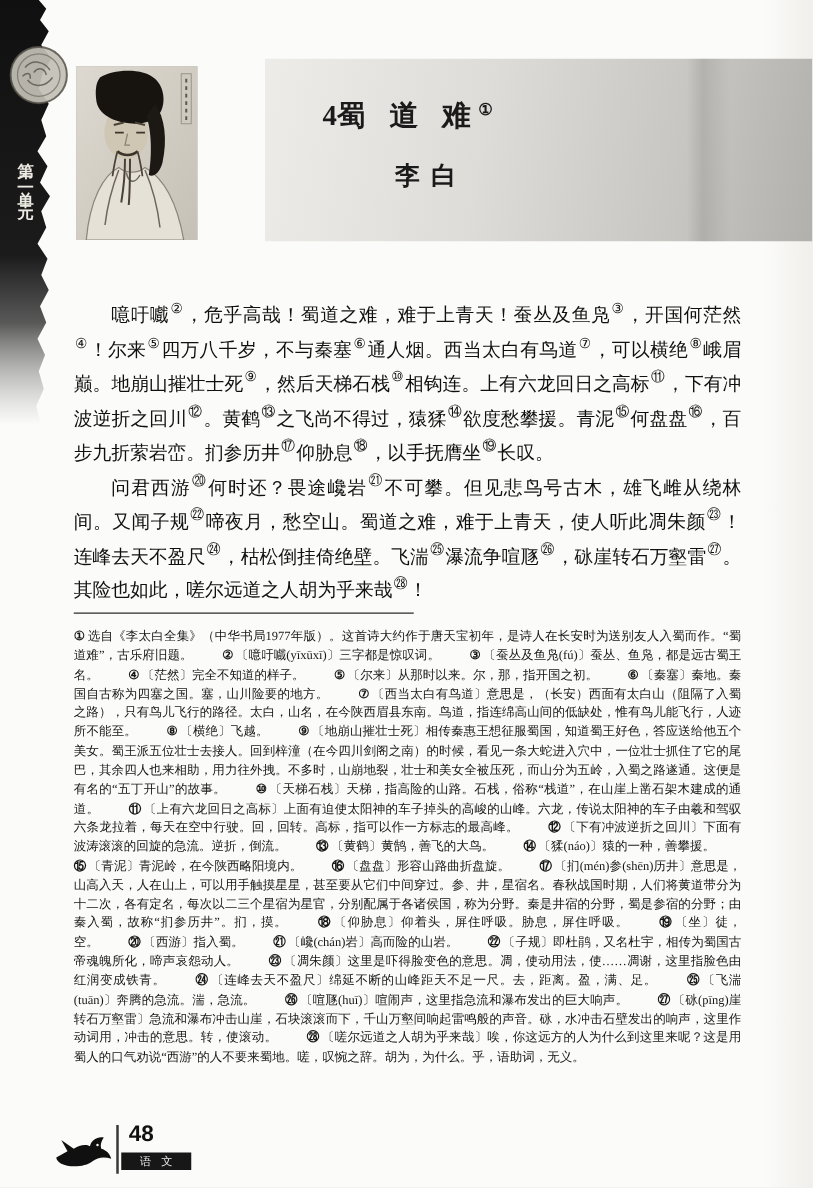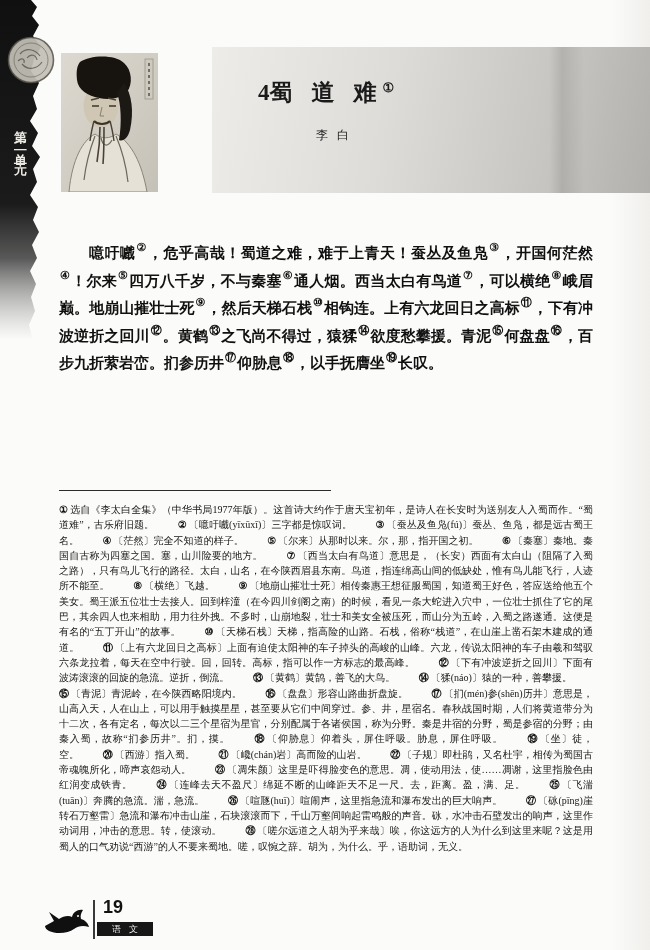--- a/index.html
+++ b/index.html
@@ -30,27 +30,27 @@
   .title-band{
     position:absolute;left:212px;top:47px;width:438px;height:146px;
     background:
       linear-gradient(to right, rgba(0,0,0,0) 77%, rgba(60,60,60,.14) 80%, rgba(0,0,0,0) 85%),
       linear-gradient(100deg,#eeece8 0%,#dedcd8 40%,#c6c4c0 78%,#b2b0ac 100%);
   }
   .lesson-title{display:flex;align-items:baseline;padding:30px 0 0 46px;color:#1a1a1a;}
   .t-num{font-size:23px;font-weight:bold;}
   .t-title{font-size:23px;font-weight:bold;letter-spacing:19px;white-space:nowrap;}
   .t-sup{font-size:13px;font-weight:bold;margin-left:-13px;position:relative;top:-8px;}
-  .author{margin:19px 0 0 104px;font-size:12px;font-weight:normal;letter-spacing:9px;color:#1a1a1a;}
+  .author{margin:19px 0 0 104px;font-size:20px;font-weight:bold;letter-spacing:9px;color:#1a1a1a;}
   
   .poem{
     position:absolute;left:59px;top:240px;width:534px;
     font-size:15px;line-height:27.5px;text-align:justify;color:#101010;
   }
-  .poem-p{margin:0;text-indent:2em;font-weight:bold;}
+  .poem-p{margin:0;text-indent:2em;}
   .ann{font-size:11px;line-height:0;position:relative;top:-1px;margin:0 1px;}
   
   .fn-rule{position:absolute;left:59px;top:490px;width:272px;height:0;border-top:1.5px solid #2c2c2c;}
   .footnotes{
     position:absolute;left:59px;top:502px;width:534px;
     font-size:10px;line-height:15.3px;text-align:justify;color:#161616;
   }
   .fn{margin-right:2.1em;}
   .fn-num{font-weight:bold;margin-right:2px;}
   
@@ -130,28 +130,29 @@
     <div class="lesson-title">
       <span class="t-num">4</span>
       <span class="t-title">蜀道难</span>
       <span class="t-sup">①</span>
     </div>
     <div class="author">李白</div>
   </div>
 
   <div class="poem">
       <p class="poem-p">噫吁嚱<sup class="ann">②</sup>，危乎高哉！蜀道之难，难于上青天！蚕丛及鱼凫<sup class="ann">③</sup>，开国何茫然<sup class="ann">④</sup>！尔来<sup class="ann">⑤</sup>四万八千岁，不与秦塞<sup class="ann">⑥</sup>通人烟。西当太白有鸟道<sup class="ann">⑦</sup>，可以横绝<sup class="ann">⑧</sup>峨眉巅。地崩山摧壮士死<sup class="ann">⑨</sup>，然后天梯石栈<sup class="ann">⑩</sup>相钩连。上有六龙回日之高标<sup class="ann">⑪</sup>，下有冲波逆折之回川<sup class="ann">⑫</sup>。黄鹤<sup class="ann">⑬</sup>之飞尚不得过，猿猱<sup class="ann">⑭</sup>欲度愁攀援。青泥<sup class="ann">⑮</sup>何盘盘<sup class="ann">⑯</sup>，百步九折萦岩峦。扪参历井<sup class="ann">⑰</sup>仰胁息<sup class="ann">⑱</sup>，以手抚膺坐<sup class="ann">⑲</sup>长叹。</p>
+      <p class="poem-p">问君西游<sup class="ann">⑳</sup>何时还？畏途巉岩<sup class="ann">㉑</sup>不可攀。但见悲鸟号古木，雄飞雌从绕林间。又闻子规<sup class="ann">㉒</sup>啼夜月，愁空山。蜀道之难，难于上青天，使人听此凋朱颜<sup class="ann">㉓</sup>！连峰去天不盈尺<sup class="ann">㉔</sup>，枯松倒挂倚绝壁。飞湍<sup class="ann">㉕</sup>瀑流争喧豗<sup class="ann">㉖</sup>，砯崖转石万壑雷<sup class="ann">㉗</sup>。其险也如此，嗟尔远道之人胡为乎来哉<sup class="ann">㉘</sup>！</p>
     </div>
 
   <div class="fn-rule"></div>
   <div class="footnotes"><span class="fn"><span class="fn-num">①</span>选自《李太白全集》（中华书局1977年版）。这首诗大约作于唐天宝初年，是诗人在长安时为送别友人入蜀而作。“蜀道难”，古乐府旧题。</span> <span class="fn"><span class="fn-num">②</span>〔噫吁嚱(yīxūxī)〕三字都是惊叹词。</span> <span class="fn"><span class="fn-num">③</span>〔蚕丛及鱼凫(fú)〕蚕丛、鱼凫，都是远古蜀王名。</span> <span class="fn"><span class="fn-num">④</span>〔茫然〕完全不知道的样子。</span> <span class="fn"><span class="fn-num">⑤</span>〔尔来〕从那时以来。尔，那，指开国之初。</span> <span class="fn"><span class="fn-num">⑥</span>〔秦塞〕秦地。秦国自古称为四塞之国。塞，山川险要的地方。</span> <span class="fn"><span class="fn-num">⑦</span>〔西当太白有鸟道〕意思是，（长安）西面有太白山（阻隔了入蜀之路），只有鸟儿飞行的路径。太白，山名，在今陕西眉县东南。鸟道，指连绵高山间的低缺处，惟有鸟儿能飞行，人迹所不能至。</span> <span class="fn"><span class="fn-num">⑧</span>〔横绝〕飞越。</span> <span class="fn"><span class="fn-num">⑨</span>〔地崩山摧壮士死〕相传秦惠王想征服蜀国，知道蜀王好色，答应送给他五个美女。蜀王派五位壮士去接人。回到梓潼（在今四川剑阁之南）的时候，看见一条大蛇进入穴中，一位壮士抓住了它的尾巴，其余四人也来相助，用力往外拽。不多时，山崩地裂，壮士和美女全被压死，而山分为五岭，入蜀之路遂通。这便是有名的“五丁开山”的故事。</span> <span class="fn"><span class="fn-num">⑩</span>〔天梯石栈〕天梯，指高险的山路。石栈，俗称“栈道”，在山崖上凿石架木建成的通道。</span> <span class="fn"><span class="fn-num">⑪</span>〔上有六龙回日之高标〕上面有迫使太阳神的车子掉头的高峻的山峰。六龙，传说太阳神的车子由羲和驾驭六条龙拉着，每天在空中行驶。回，回转。高标，指可以作一方标志的最高峰。</span> <span class="fn"><span class="fn-num">⑫</span>〔下有冲波逆折之回川〕下面有波涛滚滚的回旋的急流。逆折，倒流。</span> <span class="fn"><span class="fn-num">⑬</span>〔黄鹤〕黄鹄，善飞的大鸟。</span> <span class="fn"><span class="fn-num">⑭</span>〔猱(náo)〕猿的一种，善攀援。</span> <span class="fn"><span class="fn-num">⑮</span>〔青泥〕青泥岭，在今陕西略阳境内。</span> <span class="fn"><span class="fn-num">⑯</span>〔盘盘〕形容山路曲折盘旋。</span> <span class="fn"><span class="fn-num">⑰</span>〔扪(mén)参(shēn)历井〕意思是，山高入天，人在山上，可以用手触摸星星，甚至要从它们中间穿过。参、井，星宿名。春秋战国时期，人们将黄道带分为十二次，各有定名，每次以二三个星宿为星官，分别配属于各诸侯国，称为分野。秦是井宿的分野，蜀是参宿的分野；由秦入蜀，故称“扪参历井”。扪，摸。</span> <span class="fn"><span class="fn-num">⑱</span>〔仰胁息〕仰着头，屏住呼吸。胁息，屏住呼吸。</span> <span class="fn"><span class="fn-num">⑲</span>〔坐〕徒，空。</span> <span class="fn"><span class="fn-num">⑳</span>〔西游〕指入蜀。</span> <span class="fn"><span class="fn-num">㉑</span>〔巉(chán)岩〕高而险的山岩。</span> <span class="fn"><span class="fn-num">㉒</span>〔子规〕即杜鹃，又名杜宇，相传为蜀国古帝魂魄所化，啼声哀怨动人。</span> <span class="fn"><span class="fn-num">㉓</span>〔凋朱颜〕这里是吓得脸变色的意思。凋，使动用法，使……凋谢，这里指脸色由红润变成铁青。</span> <span class="fn"><span class="fn-num">㉔</span>〔连峰去天不盈尺〕绵延不断的山峰距天不足一尺。去，距离。盈，满、足。</span> <span class="fn"><span class="fn-num">㉕</span>〔飞湍(tuān)〕奔腾的急流。湍，急流。</span> <span class="fn"><span class="fn-num">㉖</span>〔喧豗(huī)〕喧闹声，这里指急流和瀑布发出的巨大响声。</span> <span class="fn"><span class="fn-num">㉗</span>〔砯(pīng)崖转石万壑雷〕急流和瀑布冲击山崖，石块滚滚而下，千山万壑间响起雷鸣般的声音。砯，水冲击石壁发出的响声，这里作动词用，冲击的意思。转，使滚动。</span> <span class="fn"><span class="fn-num">㉘</span>〔嗟尔远道之人胡为乎来哉〕唉，你这远方的人为什么到这里来呢？这是用蜀人的口气劝说“西游”的人不要来蜀地。嗟，叹惋之辞。胡为，为什么。乎，语助词，无义。</span> </div>
 
   <div class="footer">
     <svg class="footer-bird" width="48" height="30" viewBox="0 0 48 30">
       <path d="M3,18 L12,13 L7,4 L17,11 C21,8 27,7 30,9 C31,4 36,1 41,2 C39,5 38,8 39,11 C43,12 46,15 47,19 C41,17 36,18 32,21 C26,26 13,26 7,23 C5,22 3,20 3,18 Z" fill="#101010"></path>
       <circle cx="36" cy="8" r="1" fill="#fbfbf9"></circle>
     </svg>
     <div class="footer-line"></div>
-    <div class="page-num">19</div>
+    <div class="page-num">48</div>
     <div class="subject-badge">语文</div>
   </div>
 
 </div>
 
 </body></html>

